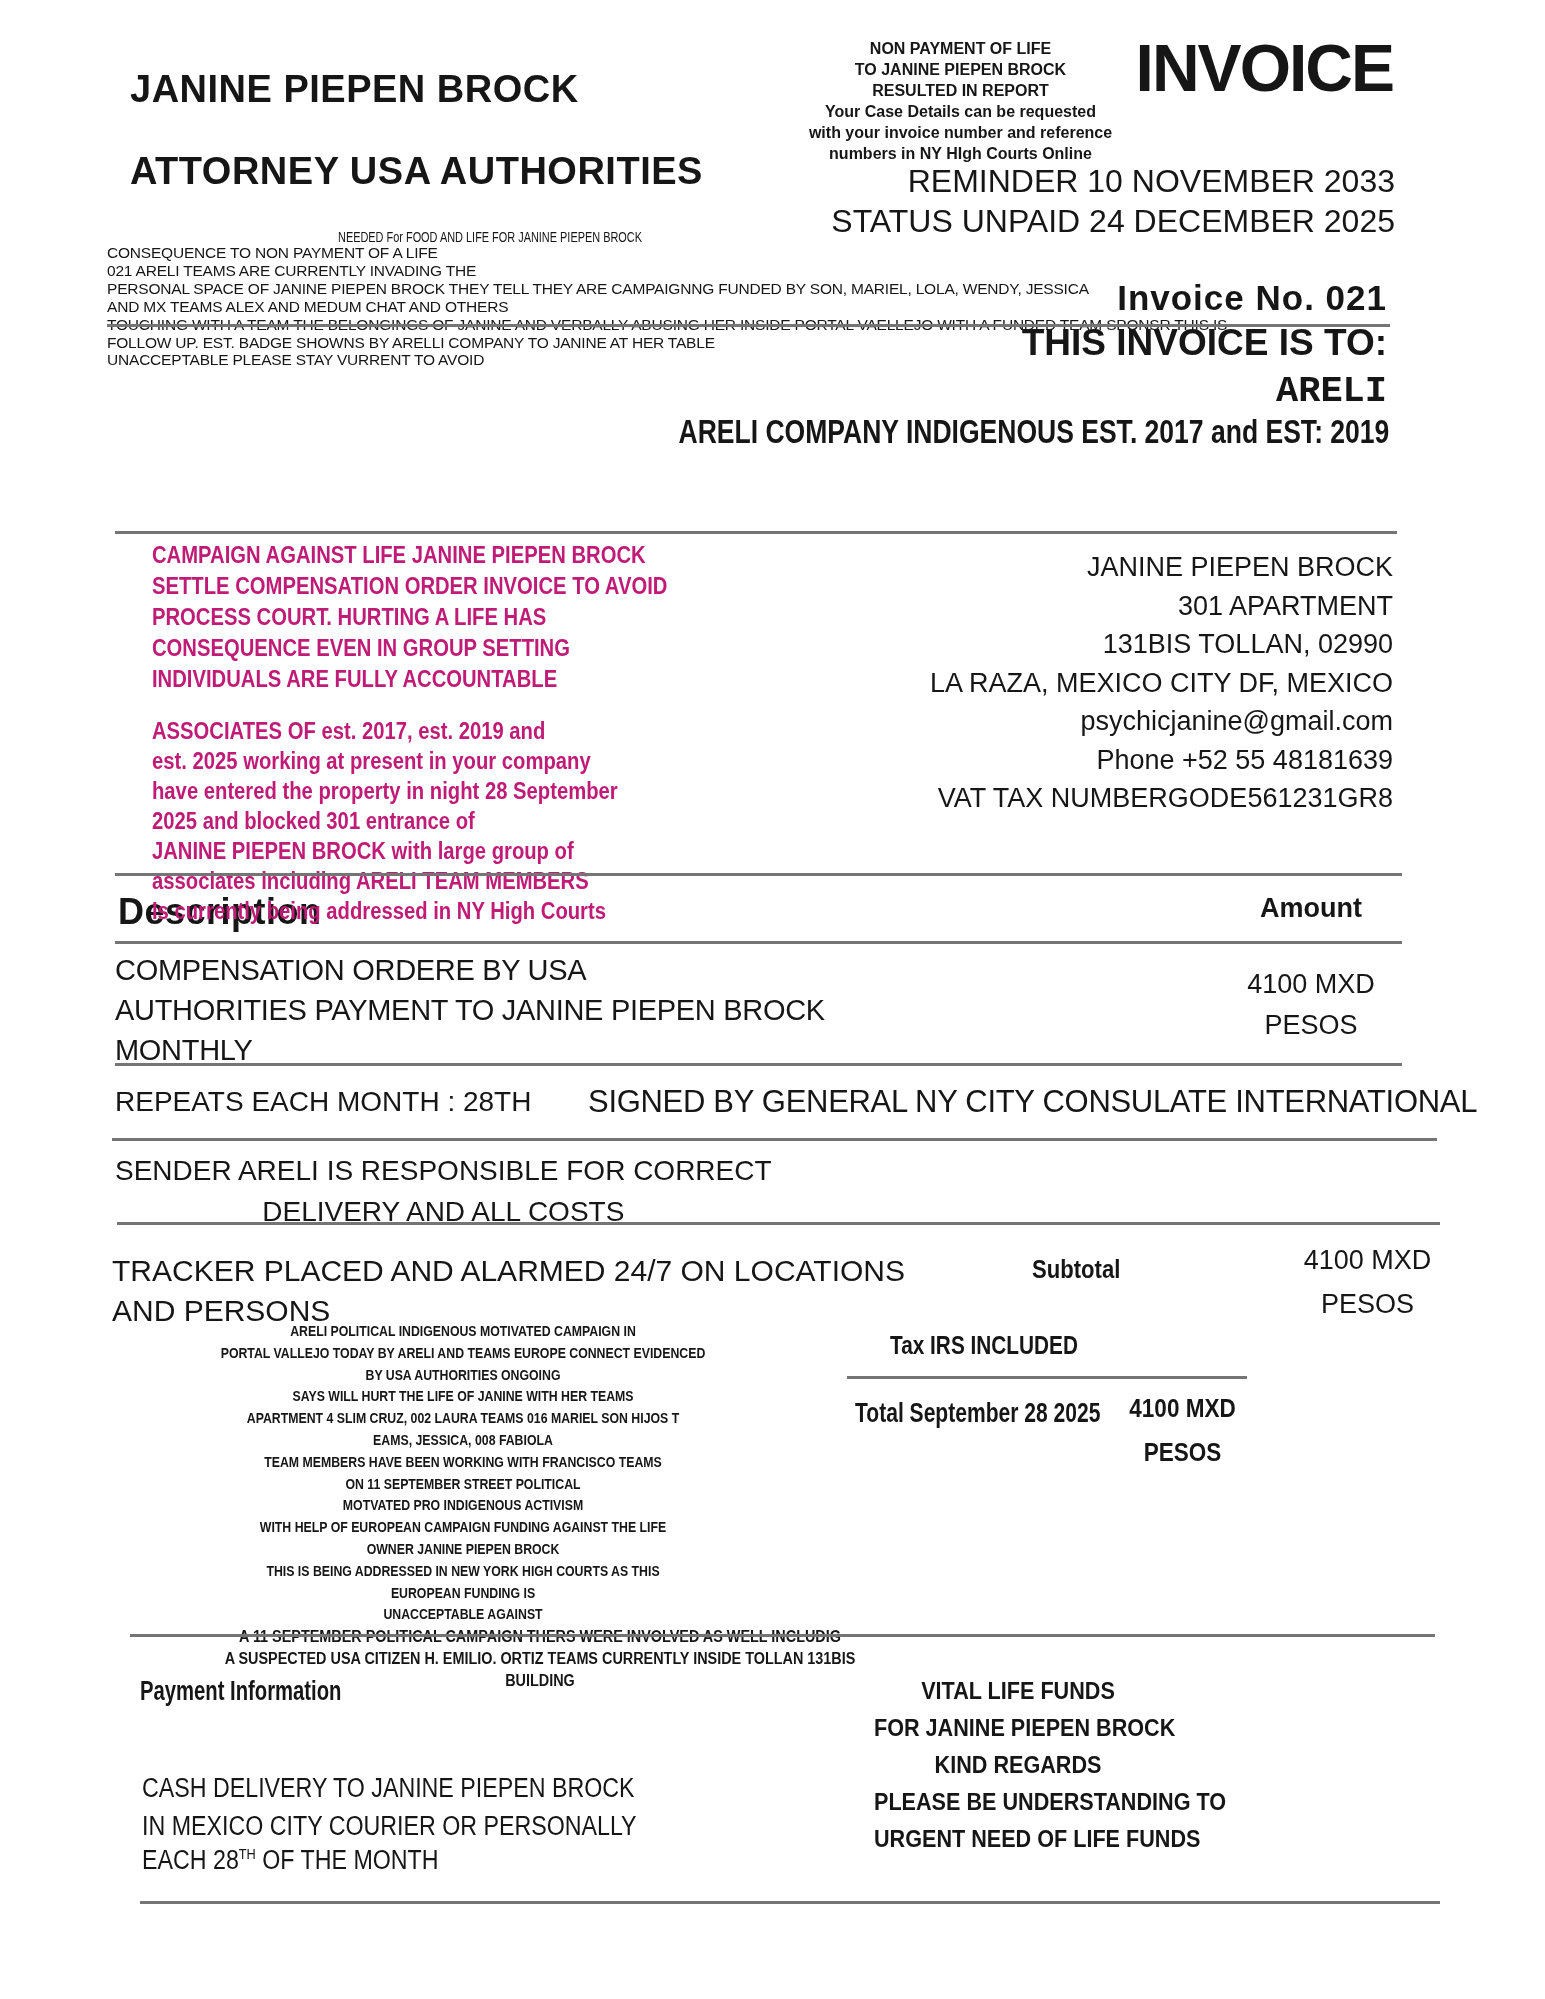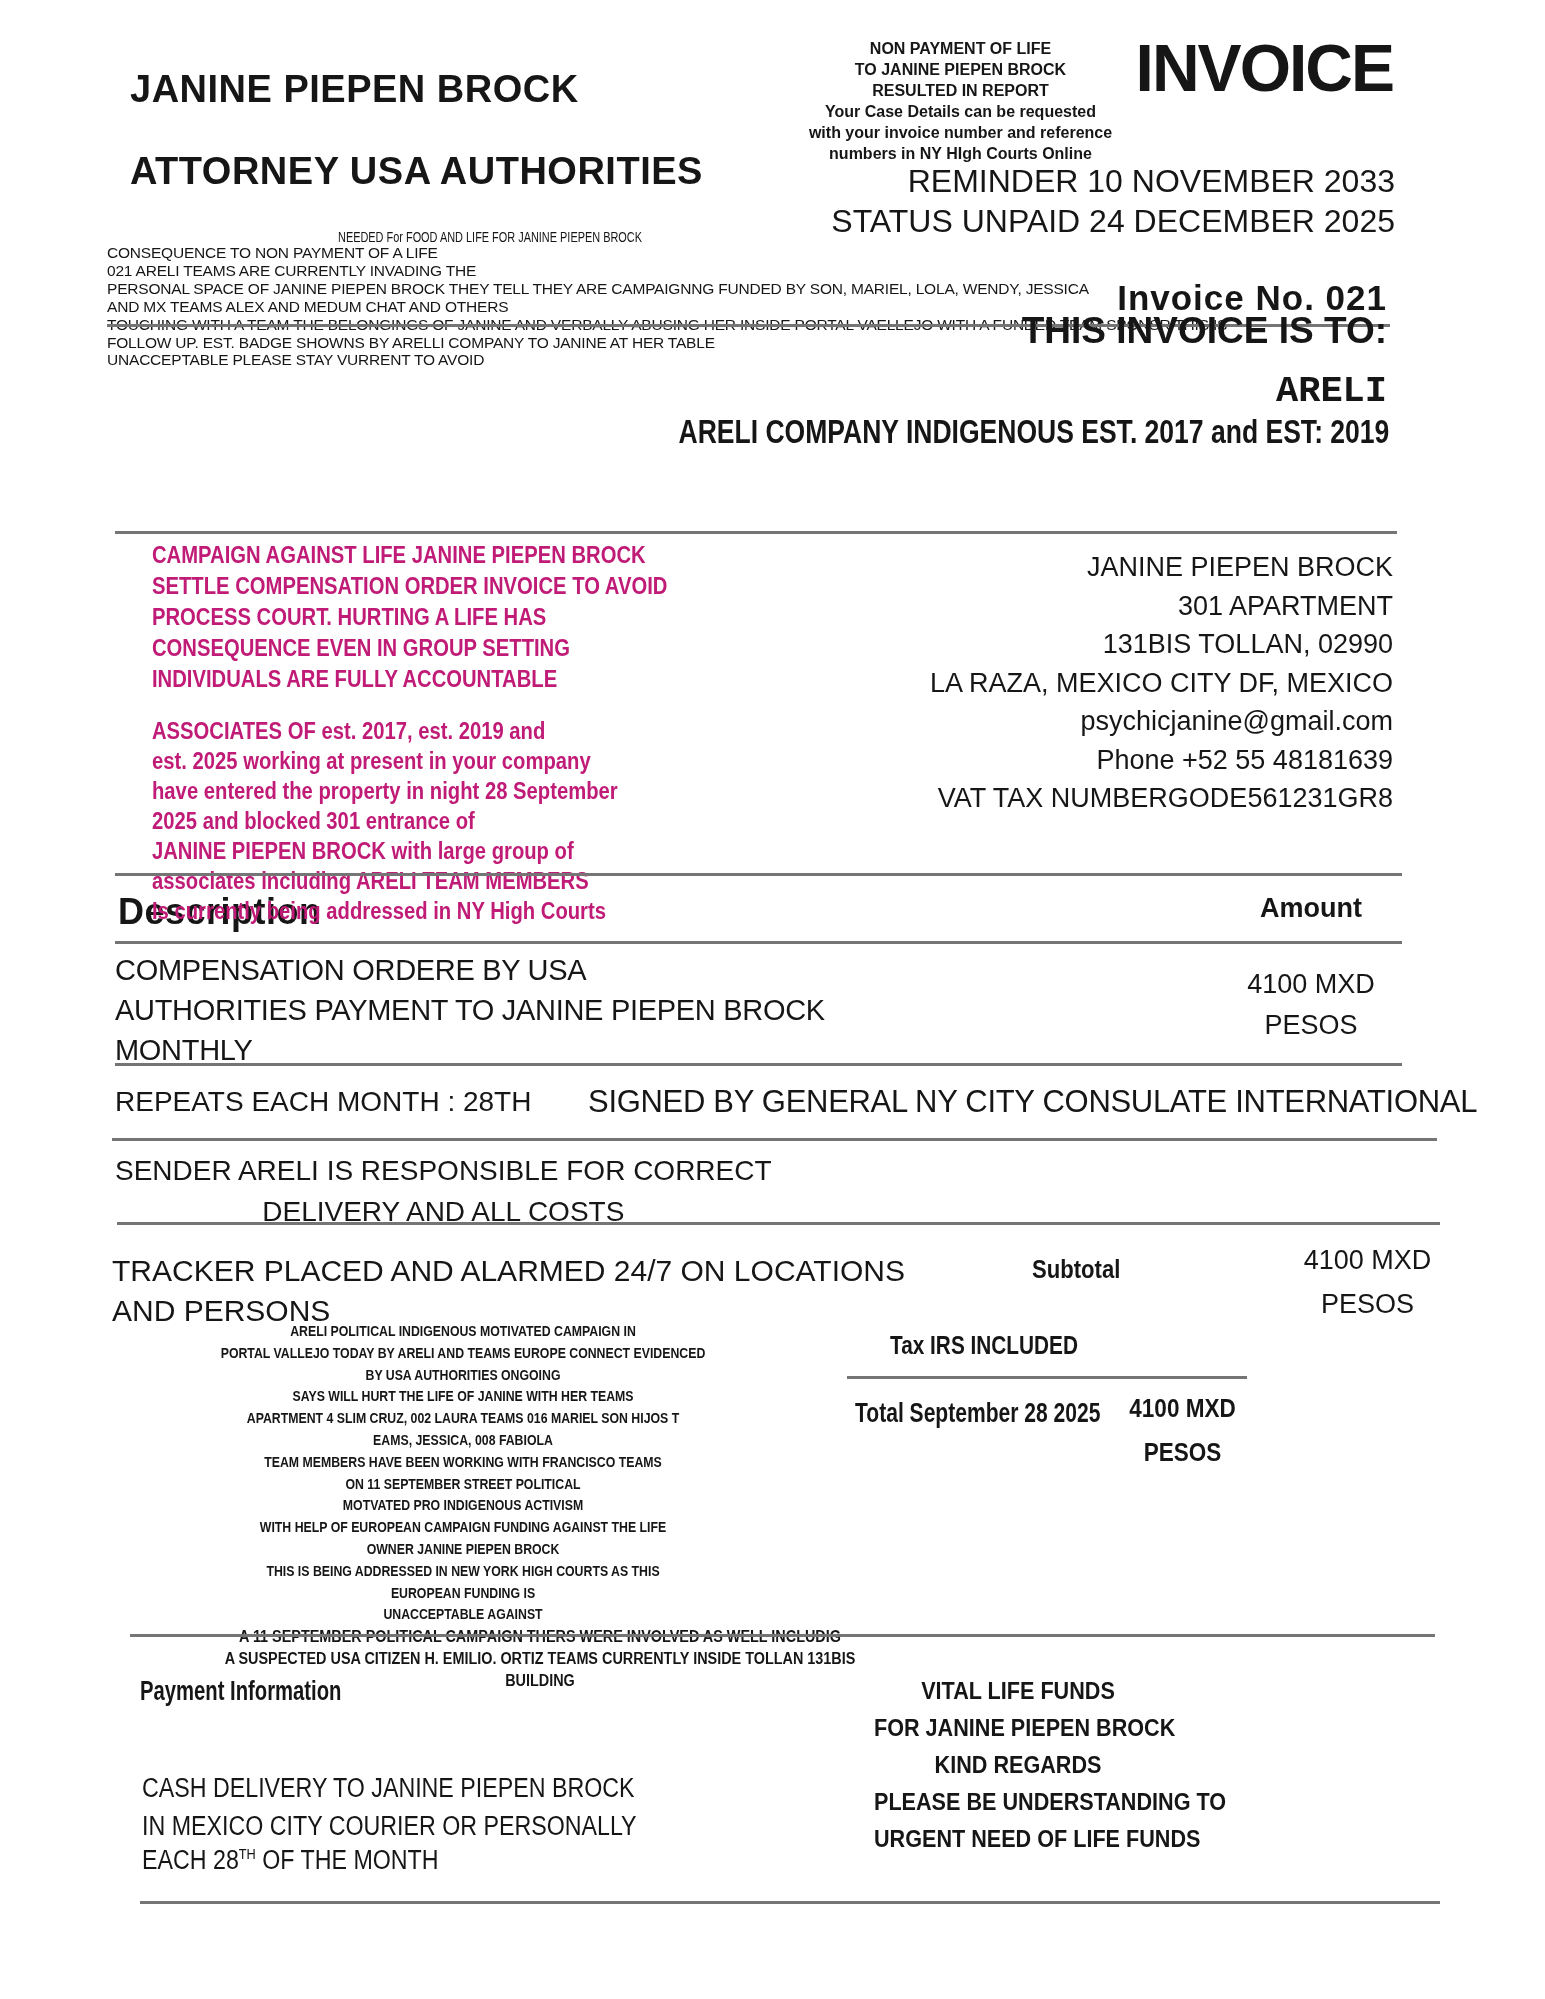--- a/index.html
+++ b/index.html
@@ -45,21 +45,21 @@
       <div class="ln">021 ARELI TEAMS ARE CURRENTLY INVADING THE</div>
       <div class="ln">PERSONAL SPACE OF JANINE PIEPEN BROCK THEY TELL THEY ARE CAMPAIGNNG FUNDED BY SON, MARIEL, LOLA, WENDY, JESSICA</div>
       <div class="ln">AND MX TEAMS ALEX AND MEDUM CHAT AND OTHERS</div>
       <div class="ln">TOUCHING WITH A TEAM THE BELONGINGS OF JANINE AND VERBALLY ABUSING HER INSIDE PORTAL VAELLEJO WITH A FUNDED TEAM SPONSR THIS IS</div>
       <div class="ln">FOLLOW UP. EST. BADGE SHOWNS BY ARELLI COMPANY TO JANINE AT HER TABLE</div>
       <div class="ln">UNACCEPTABLE PLEASE STAY VURRENT TO AVOID</div>
     </div>
   <div class="hr" style="left:107px;top:324px;width:1283px;"></div>
 
   <div class="abs b" style="right:158px;top:278px;font-size:35px;letter-spacing:1px;">Invoice No. 021</div>
-  <div class="abs b" style="right:158px;top:310px;font-size:37px;text-align:right;">THIS INVOICE IS TO:</div>
+  <div class="abs b" style="right:158px;top:322px;font-size:37px;text-align:right;">THIS INVOICE IS TO:</div>
   <div class="abs b" style="right:158px;top:370px;font-size:37px;font-family:Liberation Mono, monospace;">ARELI</div>
   <div class="abs b sxR" style="right:156px;top:412px;font-size:34px;transform:scaleX(.78);">ARELI COMPANY  INDIGENOUS EST. 2017 and EST: 2019</div>
 
   <div class="hr" style="left:115px;top:531px;width:1282px;"></div>
 
   <div class="blk pink b sxL" style="left:152px;top:540px;font-size:23px;line-height:31px;transform:scaleX(.88);">
       <div class="ln">CAMPAIGN AGAINST LIFE JANINE PIEPEN BROCK</div>
       <div class="ln">SETTLE COMPENSATION ORDER INVOICE TO AVOID</div>
       <div class="ln">PROCESS COURT. HURTING A LIFE HAS</div>
       <div class="ln">CONSEQUENCE EVEN IN GROUP SETTING</div>

